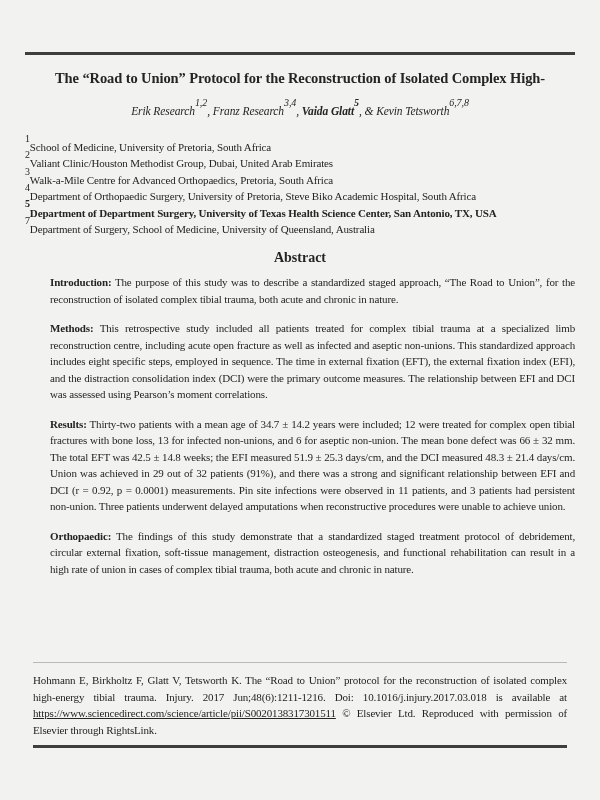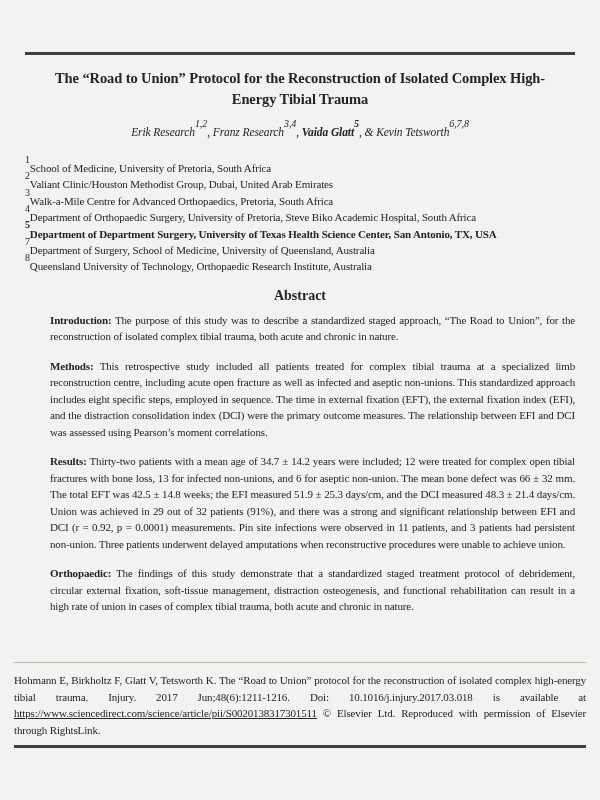--- a/index.html
+++ b/index.html
@@ -40,52 +40,50 @@
     margin:13px 0 0;text-align:center;
     font-size:14px;font-weight:bold;
   }
   .abstract{margin-top:8px;margin-left:25px;}
   .abs{
     margin:0 0 13px;text-align:justify;
     font-size:11px;line-height:16.5px;letter-spacing:-0.15px;
   }
   .abs:last-child{margin-bottom:0;}
   .abs b{font-weight:bold;}
-  .footer{margin-top:auto;padding:0 14px 52px;}
+  .footer{margin-top:auto;padding:0 33px 52px;}
   .rule-thin{height:1px;background:#b9b9b6;}
   .citation{
     margin:9px 0 7px;text-align:justify;
     font-size:11px;line-height:16.5px;letter-spacing:-0.15px;
   }
   .link{text-decoration:underline;color:inherit;cursor:pointer;}
 </style>
 </head>
 <body>
 
 <div class="page">
   <div class="content">
     <div class="rule-thick rule-top"></div>
 
     <h1 class="title">
       <span class="tline">The “Road to Union” Protocol for the Reconstruction of Isolated Complex High-</span>
-      <span class="tline">Energy Tibial Trauma</span>
     </h1>
 
     <div class="authors">
       <span class="author"><span>Erik Research</span><sup>1,2</sup><span>, </span></span><span class="author"><span>Franz Research</span><sup>3,4</sup><span>, </span></span><span class="author bold"><span>Vaida Glatt</span><sup>5</sup><span class="author-sep" style="font-weight:normal">, &amp; </span></span><span class="author"><span>Kevin Tetsworth</span><sup>6,7,8</sup></span>
     </div>
 
     <div class="affiliations">
       <div class="affil"><sup>1</sup><span>School of Medicine, University of Pretoria, South Africa</span></div>
       <div class="affil"><sup>2</sup><span>Valiant Clinic/Houston Methodist Group, Dubai, United Arab Emirates</span></div>
       <div class="affil"><sup>3</sup><span>Walk-a-Mile Centre for Advanced Orthopaedics, Pretoria, South Africa</span></div>
       <div class="affil"><sup>4</sup><span>Department of Orthopaedic Surgery, University of Pretoria, Steve Biko Academic Hospital, South Africa</span></div>
       <div class="affil bold"><sup>5</sup><span>Department of Department Surgery, University of Texas Health Science Center, San Antonio, TX, USA</span></div>
       <div class="affil"><sup>7</sup><span>Department of Surgery, School of Medicine, University of Queensland, Australia</span></div>
-      <div class="affil"><sup>8</sup><span>Queensland University of Technology, Orthopaedic Research Institute, Australia</span></div>
     </div>
 
     <h2 class="abstract-heading">Abstract</h2>
 
     <div class="abstract">
       <p class="abs"><b>Introduction:</b><span> The purpose of this study was to describe a standardized staged approach, “The Road to Union”, for the reconstruction of isolated complex tibial trauma, both acute and chronic in nature.</span></p>
       <p class="abs"><b>Methods:</b><span> This retrospective study included all patients treated for complex tibial trauma at a specialized limb reconstruction centre, including acute open fracture as well as infected and aseptic non-unions. This standardized approach includes eight specific steps, employed in sequence. The time in external fixation (EFT), the external fixation index (EFI), and the distraction consolidation index (DCI) were the primary outcome measures. The relationship between EFI and DCI was assessed using Pearson’s moment correlations.</span></p>
       <p class="abs"><b>Results:</b><span> Thirty-two patients with a mean age of 34.7 ± 14.2 years were included; 12 were treated for complex open tibial fractures with bone loss, 13 for infected non-unions, and 6 for aseptic non-union. The mean bone defect was 66 ± 32 mm. The total EFT was 42.5 ± 14.8 weeks; the EFI measured 51.9 ± 25.3 days/cm, and the DCI measured 48.3 ± 21.4 days/cm. Union was achieved in 29 out of 32 patients (91%), and there was a strong and significant relationship between EFI and DCI (r = 0.92, p = 0.0001) measurements. Pin site infections were observed in 11 patients, and 3 patients had persistent non-union. Three patients underwent delayed amputations when reconstructive procedures were unable to achieve union.</span></p>
       <p class="abs"><b>Orthopaedic:</b><span> The findings of this study demonstrate that a standardized staged treatment protocol of debridement, circular external fixation, soft-tissue management, distraction osteogenesis, and functional rehabilitation can result in a high rate of union in cases of complex tibial trauma, both acute and chronic in nature.</span></p>
     </div>

